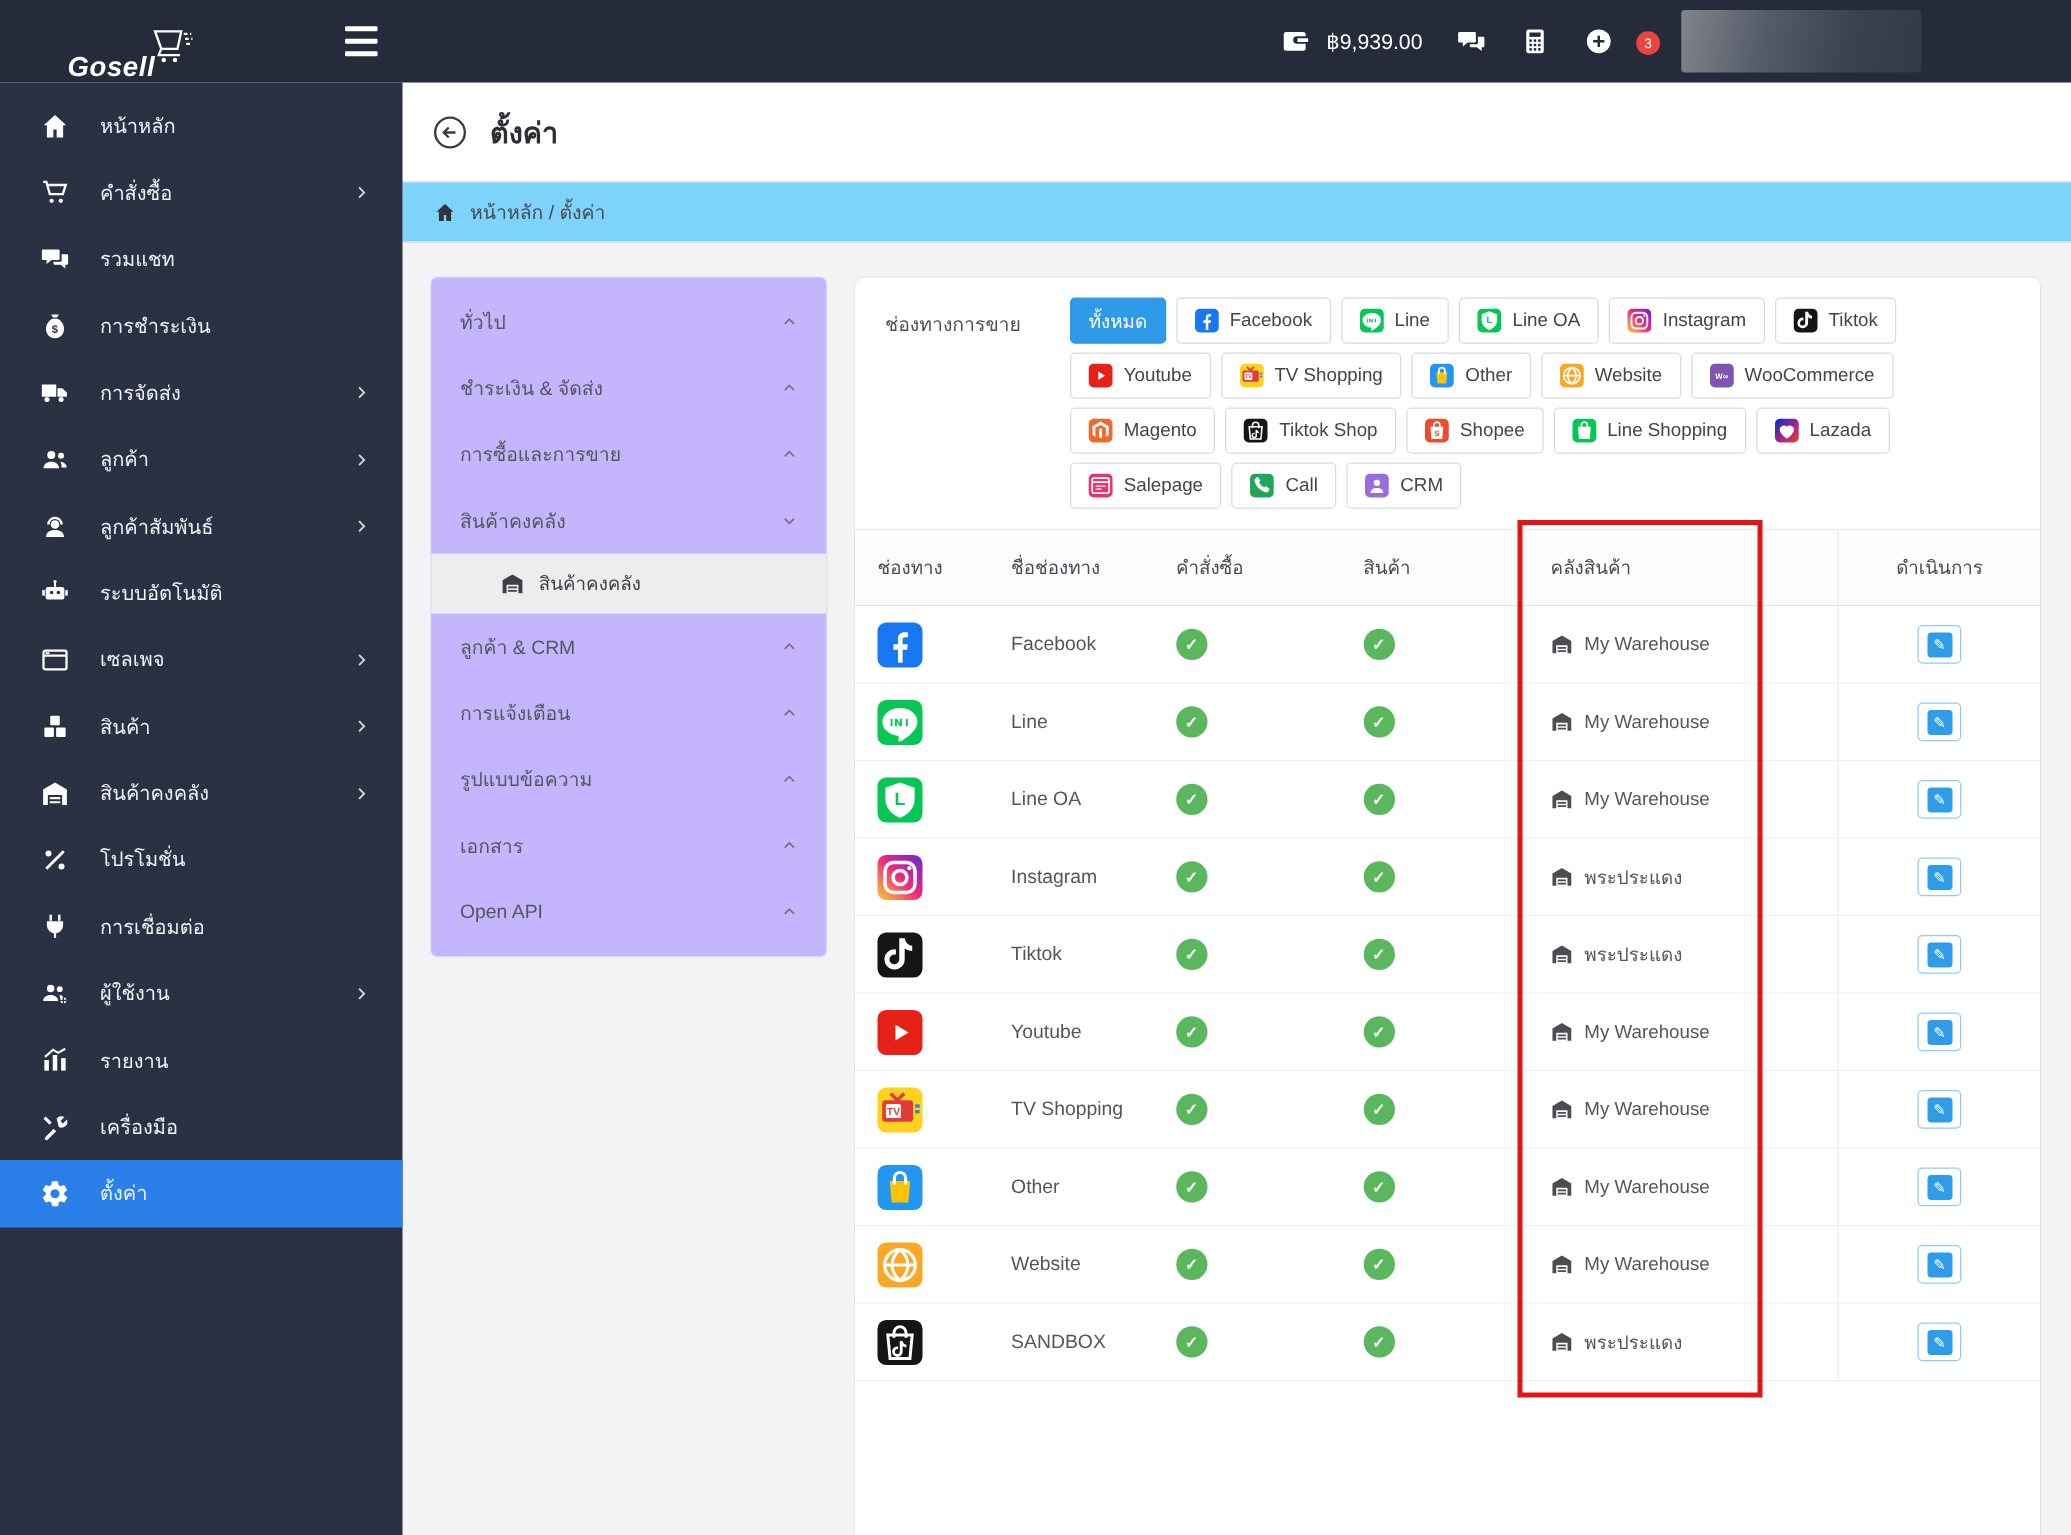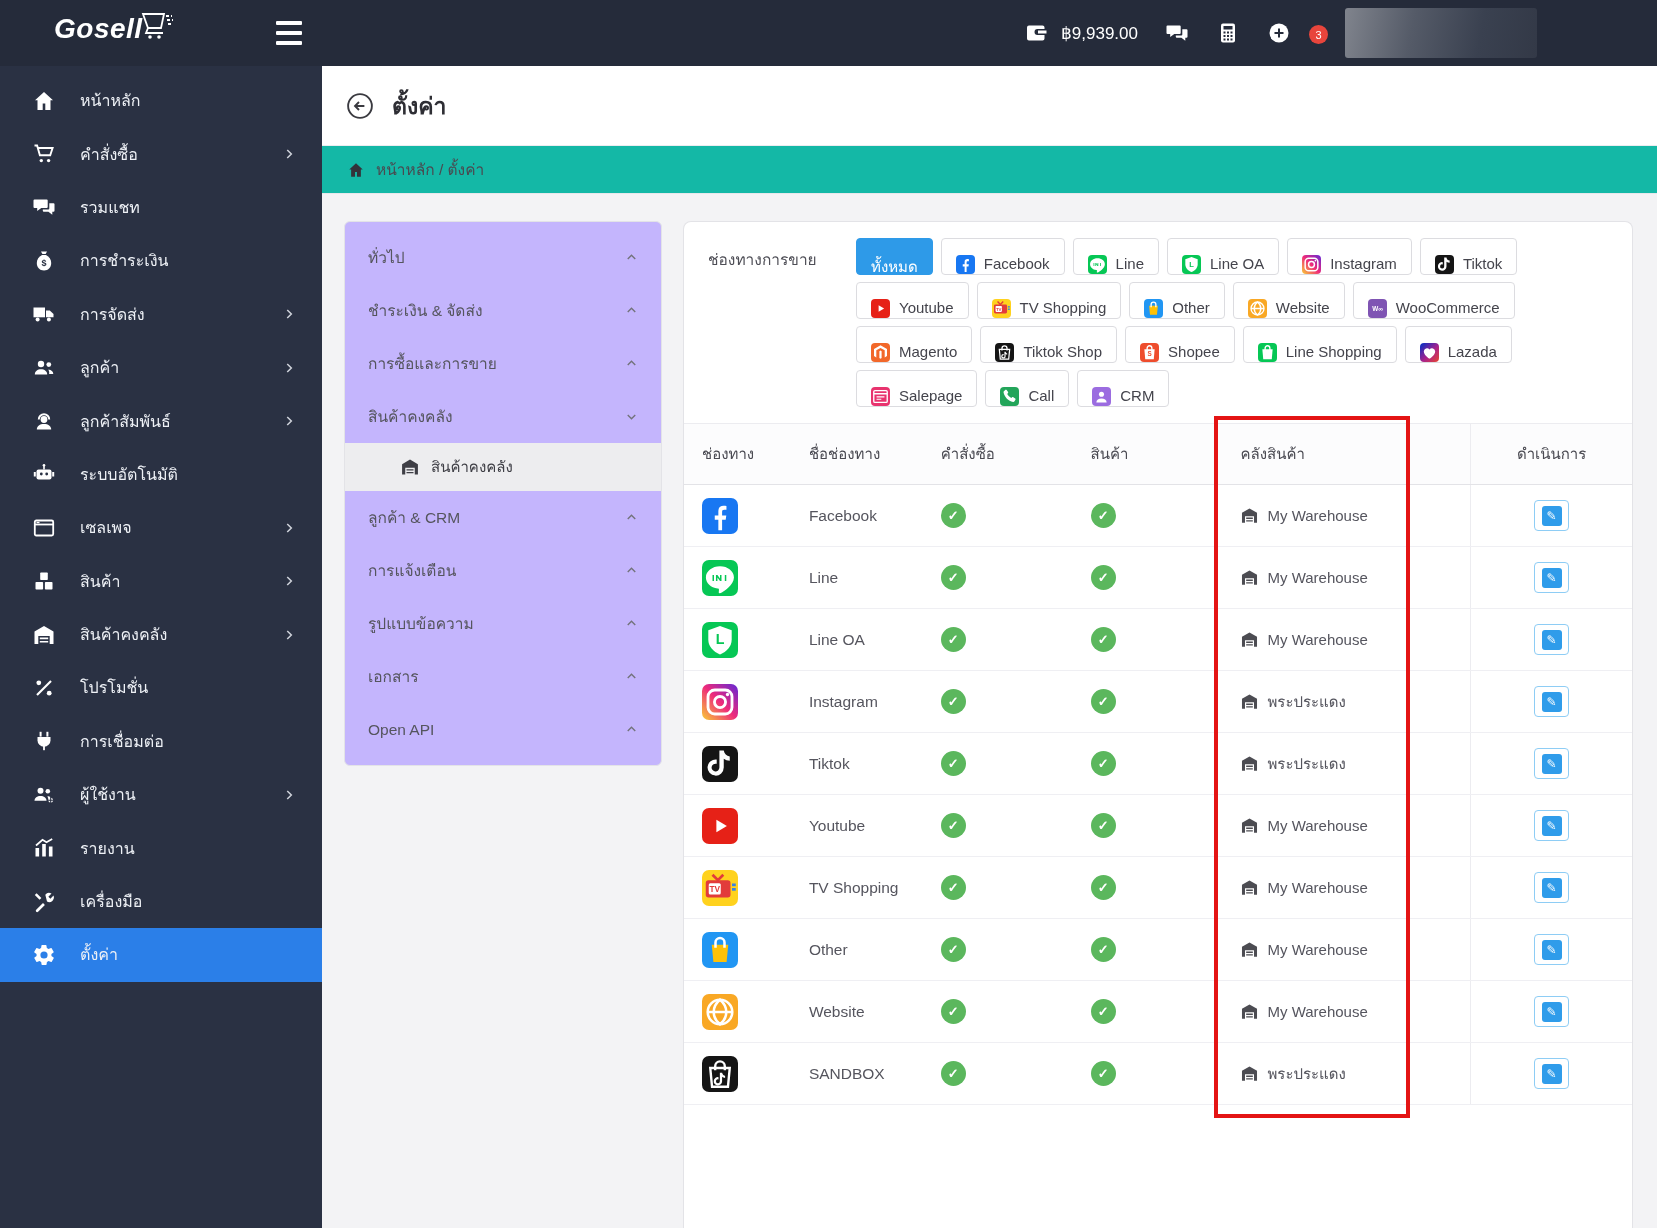--- a/index.html
+++ b/index.html
@@ -3,21 +3,21 @@
 <meta charset="utf-8">
 <style>
   * { margin:0; padding:0; box-sizing:border-box; }
   html,body { width:1657px; height:1228px; }
   body { position:relative; background:#f3f3f5; font-family:"Liberation Sans",sans-serif; overflow:hidden; }
   svg { display:block; }
 
   
   .topbar { position:absolute; left:0; top:0; width:1657px; height:66px; background:#252b3a; z-index:20; }
   .logo { position:absolute; left:54px; top:13px; display:flex; align-items:center; color:#fff; }
-  .logo-text { font-size:28px; font-weight:bold; font-style:italic; letter-spacing:.5px; }
+  .logo-text { font-size:22px; font-weight:bold; font-style:italic; letter-spacing:.5px;margin-top:28px; }
   .logo-cart { margin-left:-6px; margin-top:-8px; }
   .hamburger { position:absolute; left:276px; top:21px; width:26px; height:24px; display:flex; flex-direction:column; justify-content:space-between; cursor:pointer; }
   .hamburger span { display:block; height:4px; background:#fff; border-radius:1px; }
   .topbar-right { position:absolute; right:120px; top:0; height:66px; display:flex; align-items:center; gap:27px; }
   .tb-ico { width:24px; height:24px; color:#fff; cursor:pointer; }
   .balance-group { display:flex; align-items:center; gap:12px; }
   .balance { color:#fff; font-size:17px; }
   .bell-wrap { position:relative; }
   .badge { position:absolute; top:-8px; right:-10px; min-width:19px; height:19px; border-radius:50%; background:#e8453c; color:#fff; font-size:11px; display:flex; align-items:center; justify-content:center; padding:0 4px; }
   .profile-blur { width:192px; height:50px; border-radius:3px; background:linear-gradient(100deg,#80848d 0%,#555b68 35%,#3a4150 70%,#333947 100%); }
@@ -28,42 +28,42 @@
   .side-item .s-ico { width:24px; height:24px; color:#fff; margin-right:24px; flex:none; }
   .side-item .s-label { flex:1; }
   .side-item .s-chev { width:14px; height:14px; color:#cfd3db; }
   .side-item.active { background:#2b7fe8; }
 
   
   .main { position:absolute; left:322px; top:66px; width:1335px; height:1162px; }
   .pagebar { height:79px; background:#fff; display:flex; align-items:center; padding-left:23px; gap:17px; }
   .back-btn { width:30px; height:30px; cursor:pointer; color:#3a3a40; }
   .page-title { font-size:23px; font-weight:bold; color:#2e2e34; }
-  .crumbbar { height:49px; background:#14b8a6; border-top:1px solid #ececf0; border-bottom:1px solid #e7e7eb; display:flex; align-items:center; padding-left:25px; gap:11px; color:#4a4a50; font-size:15.5px; }
+  .crumbbar { height:49px; background:#7dd3fc; border-top:1px solid #ececf0; border-bottom:1px solid #e7e7eb; display:flex; align-items:center; padding-left:25px; gap:11px; color:#4a4a50; font-size:15.5px; }
   .crumb-home { width:18px; height:18px; color:#33333a; }
   .content { position:relative; height:1034px; }
 
   
   .left-panel { position:absolute; left:22px; top:27px; width:318px; background:#c4b5fd; border:1px solid #e3e3e7; border-radius:6px; padding:9px 0; }
   .menu-item { height:53px; display:flex; align-items:center; justify-content:space-between; padding:0 22px 0 23px; font-size:15.5px; color:#55555e; cursor:pointer; }
   .menu-item .m-chev { width:15px; height:15px; color:#72727a; }
   .menu-sub { height:48px; background:#ededef; display:flex; align-items:center; gap:11px; padding-left:55px; font-size:15px; color:#3e3e45; cursor:pointer; }
   .menu-sub .w-ico { width:20px; height:20px; color:#3e3e45; }
 
   
   .right-panel { position:absolute; left:361px; top:27px; width:950px; height:1007px; background:#fff; border:1px solid #e3e3e7; border-bottom:none; border-radius:8px 8px 0 0; }
   .panel-head { padding:24px 24px 0; }
   .panel-title { font-size:21px; font-weight:bold; color:#38383f; }
   .panel-sub { margin-top:10px; font-size:15px; color:#97979f; }
   .panel-div { margin-top:18px; border-top:1px solid #ececf0; }
   .filter-area { display:flex; padding:16px 24px 0; }
   .filter-label { width:148px; padding-top:9px; font-size:15.5px; color:#4e4e56; flex:none; }
   .filter-rows { display:flex; flex-direction:column; gap:7px; }
   .f-row { display:flex; gap:8px; }
-  .chan-btn { height:37px; display:flex; gap:9px; padding:16px 14px; background:#fff; border:1px solid #dcdce0; border-radius:4px; font-size:15px; color:#44444c; cursor:pointer; font-family:inherit; }
+  .chan-btn { height:37px; display:flex; align-items:center; gap:9px; padding:16px 14px; background:#fff; border:1px solid #dcdce0; border-radius:4px; font-size:15px; color:#44444c; cursor:pointer; font-family:inherit; }
   .chan-btn.active { background:#2e9ae8; border-color:#2e9ae8; color:#fff; }
   .ci { flex:none; display:flex; align-items:center; justify-content:center; border-radius:4px; overflow:hidden; }
   .ci-sm { width:19px; height:19px; }
   .ci-lg { width:36px; height:36px; border-radius:7px; }
 
   
   .bg-facebook{background:#1877f2} .bg-line{background:#06c755} .bg-line-oa{background:#06c755}
   .bg-instagram{background:linear-gradient(45deg,#f9ce34 0%,#ee2a7b 50%,#6228d7 100%)}
   .bg-tiktok{background:#151515} .bg-youtube{background:#e62117} .bg-tv-shopping{background:#ffd21e}
   .bg-other{background:#2196f3} .bg-website{background:#f9a825} .bg-woocommerce{background:#7f54b3}

